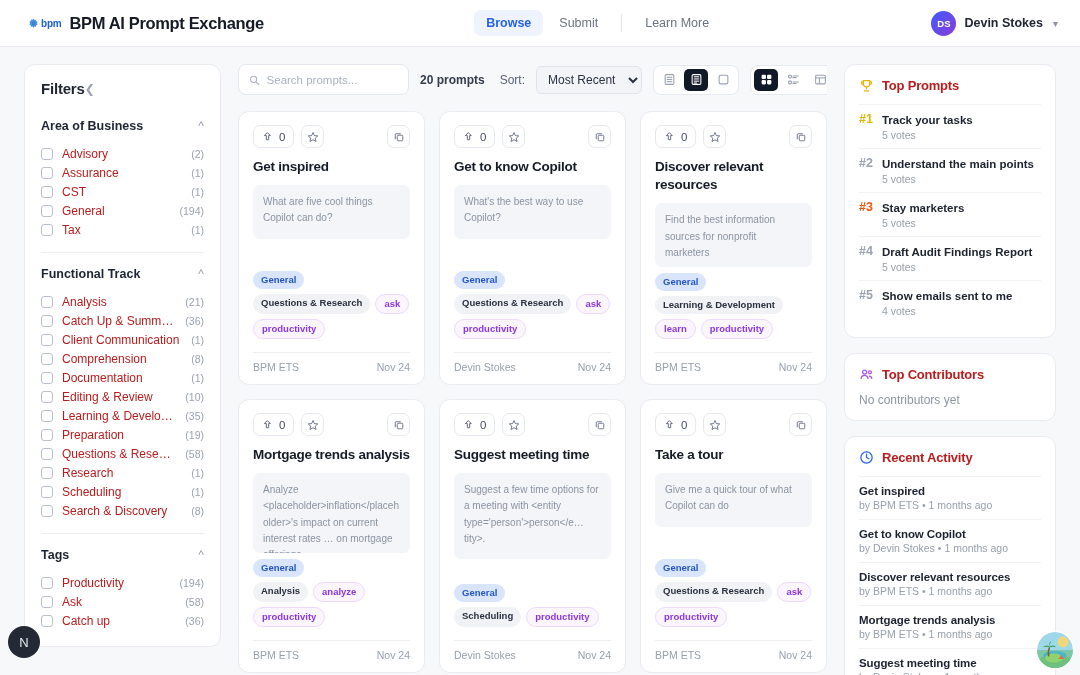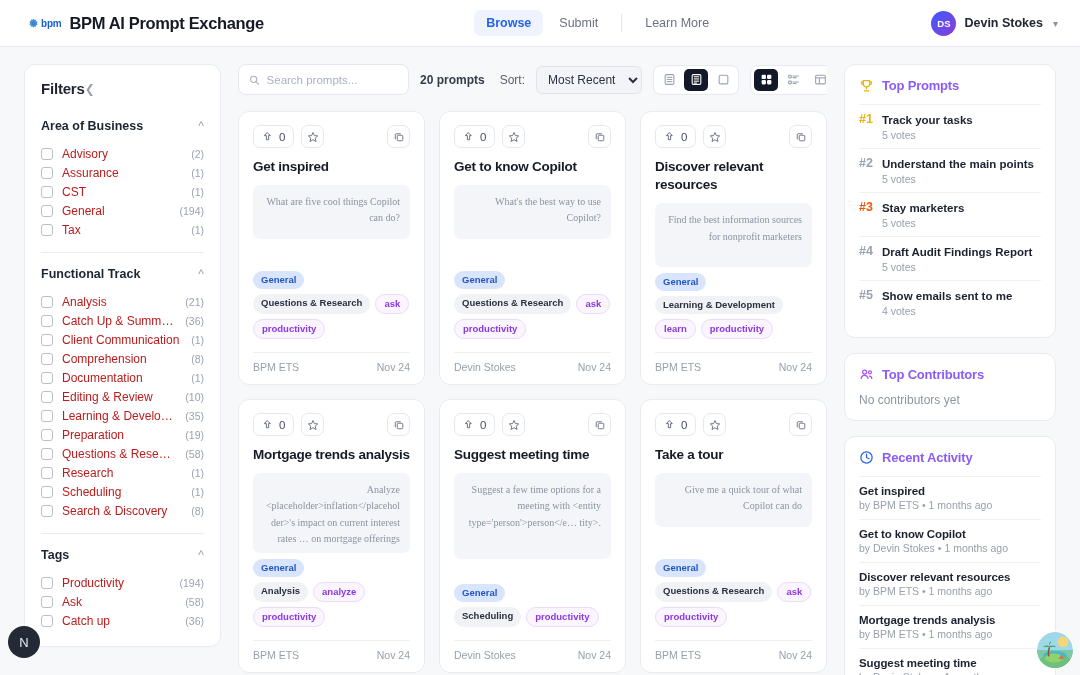--- a/index.html
+++ b/index.html
@@ -154,23 +154,23 @@
     display: flex; align-items: center; justify-content: center; cursor: pointer;
     color: #70788a;
   }
   .copy-btn { margin-left: auto; }
   .card-title {
     font-size: 13.5px; font-weight: 700; color: #161b28;
     letter-spacing: -0.25px; line-height: 1.35; margin-bottom: 9px;
   }
   .card-body {
     background: #f4f5f8; border-radius: 7px; padding: 9px 10px;
-    font-family: Liberation Serif, serif; font-size: 10px;
+    font-family: Liberation Sans, sans-serif; font-size: 10px;
     color: #8a93a3; line-height: 1.62; overflow: hidden;
-    white-space: pre-wrap; word-break: break-word; text-align: right;
+    white-space: pre-wrap; word-break: break-word;
   }
   .card-body.h2 { height: 54px; }
   .card-body.h3 { height: 72px; }
   .card-body.h5 { height: 86px; }
   .card-spacer { flex: 1; min-height: 6px; }
   .pillrow { display: flex; flex-wrap: wrap; gap: 5px; margin-bottom: 5px; }
   .pill {
     font-size: 9.5px; font-weight: 700; border-radius: 20px;
     padding: 3px 8px; white-space: nowrap; line-height: 1.25; cursor: pointer;
   }
@@ -185,21 +185,21 @@
 
   
   .rail { width: 212px; flex: 0 0 212px; height: 100%; overflow: hidden; }
   .panel {
     background: #fff; border: 1px solid #e9ebf1; border-radius: 11px;
     padding: 13px 14px; margin-bottom: 15px;
   }
   .panel-head {
     display: flex; align-items: center; gap: 8px; margin-bottom: 11px;
   }
-  .panel-title { font-size: 13px; font-weight: 700; letter-spacing: -0.2px; color: #8b5cf6; }
+  .panel-title { font-size: 13px; font-weight: 700; letter-spacing: -0.2px; color: #b91c1c; }
   .tp-row {
     display: flex; gap: 9px; align-items: flex-start;
     padding: 7px 0; border-top: 1px solid #f0f1f5; cursor: pointer;
   }
   .tp-row:first-of-type { border-top: none; padding-top: 0; }
   .tp-rank { font-size: 12.5px; font-weight: 700; color: #9aa2b0; flex: 0 0 auto; }
   .tp-rank.r1 { color: #eab308; }
   .tp-rank.r3 { color: #ea580c; }
   .tp-name { font-size: 11.5px; font-weight: 600; color: #1c2230; line-height: 1.3; }
   .tp-votes { font-size: 10.5px; color: #98a0ad; margin-top: 1px; }

